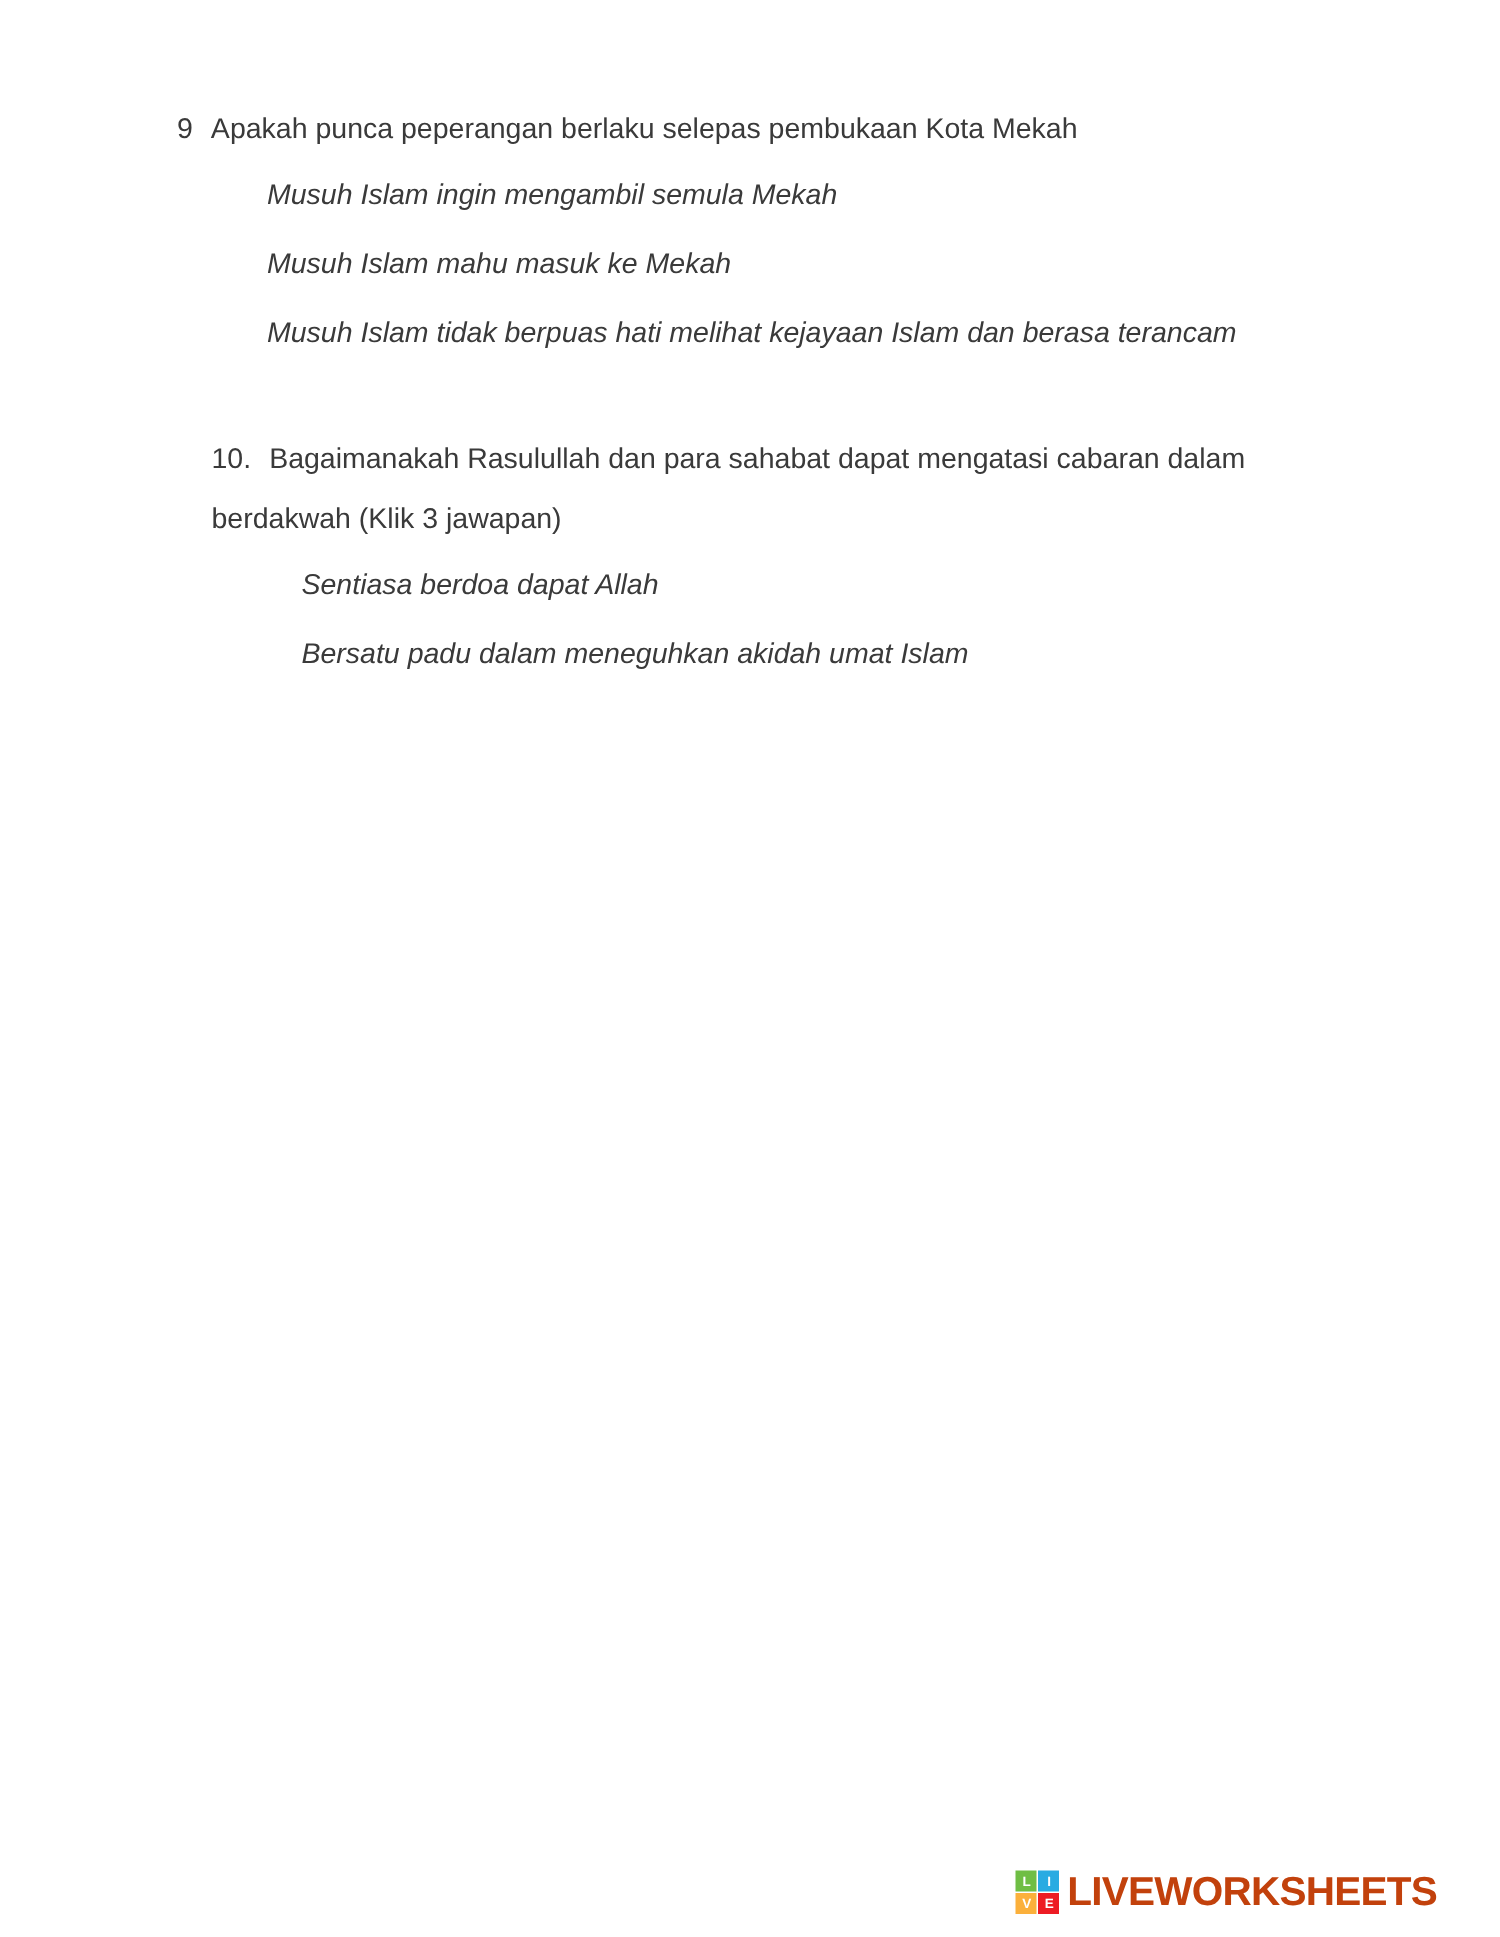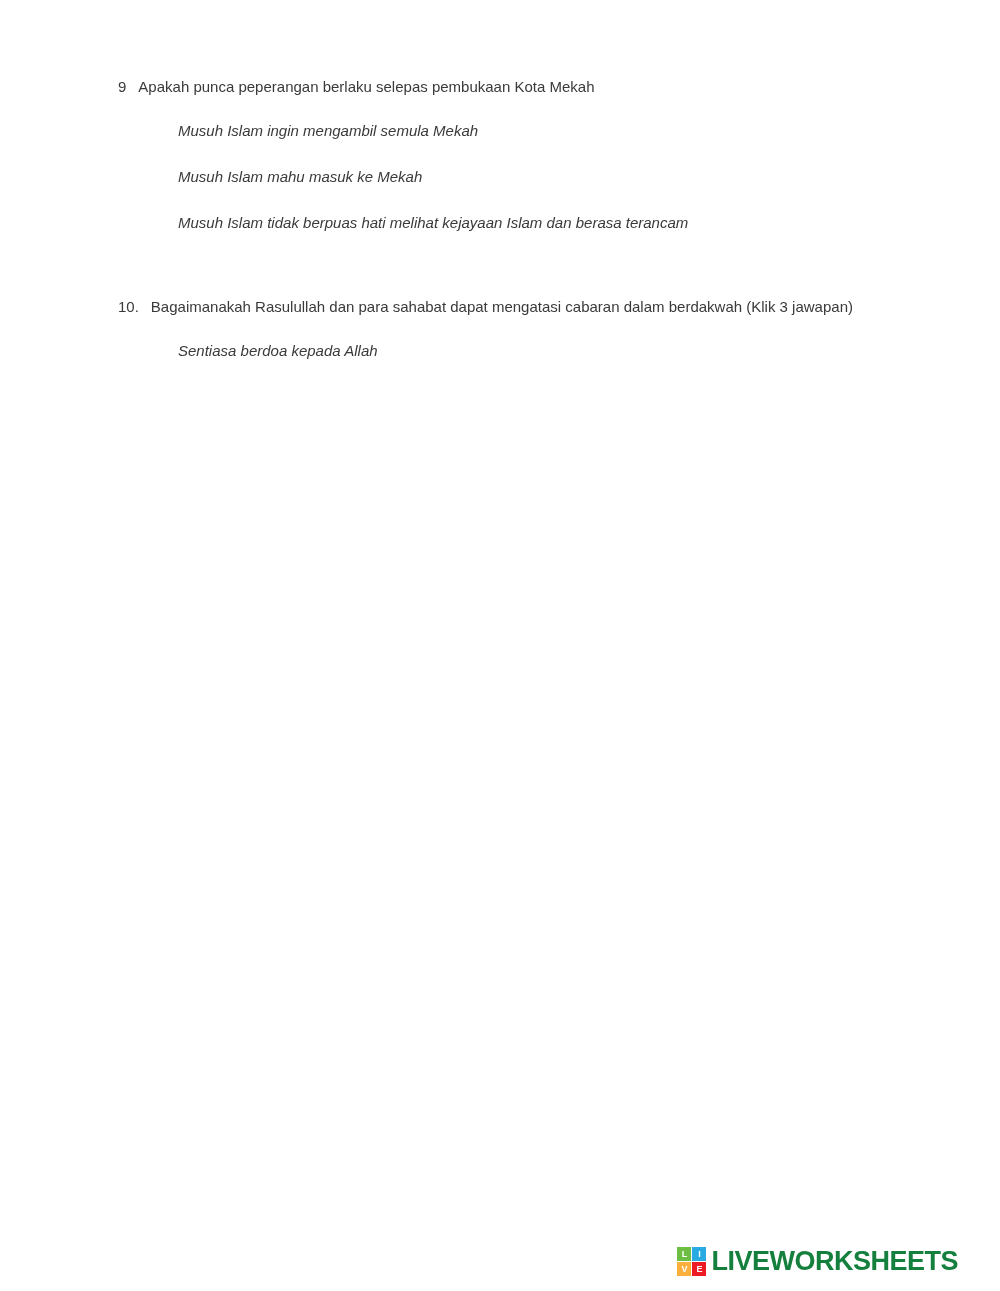--- a/index.html
+++ b/index.html
@@ -16,41 +16,42 @@
     position: relative;
     overflow: hidden;
   }
 
   .content {
     padding: 67px 0 0 118px;
     width: 853px; 
   }
 
   .q-line, .option {
-    font-size: 15px;
+    font-size: 19px;
     line-height: 40px;
   }
 
   .q-num {
     margin-right: 12px;
   }
 
   .options {
     margin-left: 60px;
     margin-top: 4px;
   }
 
   .option {
     margin-bottom: 6px;
     cursor: pointer;
     font-style: italic;
   }
 
   .question + .question {
     margin-top: 44px;
+    margin-left: 23px;
   }
 
   .footer {
     position: absolute;
     right: 42px;
     bottom: 14px;
   }
 
   .brand {
     display: flex;
@@ -101,29 +102,30 @@
       <p class="option">Musuh Islam mahu masuk ke Mekah</p>
       <p class="option">Musuh Islam tidak berpuas hati melihat kejayaan Islam dan berasa terancam</p>
     </div>
   </section>
 
   <section class="question">
     <p class="q-line">
       <span class="q-num">10.</span><span>Bagaimanakah Rasulullah dan para sahabat dapat mengatasi cabaran dalam berdakwah (Klik 3 jawapan)</span>
     </p>
     <div class="options">
-      <p class="option">Sentiasa berdoa kepada Allah</p>
+      <p class="option">Sentiasa berdoa dapat Allah</p>
+      <p class="option">Bersatu padu dalam meneguhkan akidah umat Islam</p>
     </div>
   </section>
 
 </div>
 
 <footer class="footer">
   <a class="brand">
     <span class="logo-grid">
       <span class="sq" style="background-color: rgb(111, 190, 68);">L</span>
       <span class="sq" style="background-color: rgb(41, 171, 226);">I</span>
       <span class="sq" style="background-color: rgb(251, 176, 59);">V</span>
       <span class="sq" style="background-color: rgb(237, 28, 36);">E</span>
     </span>
-    <span class="brand-text" style="color: #15803d;">LIVEWORKSHEETS</span>
+    <span class="brand-text" style="color: #c2410c;">LIVEWORKSHEETS</span>
   </a>
 </footer>
 
 </body></html>

